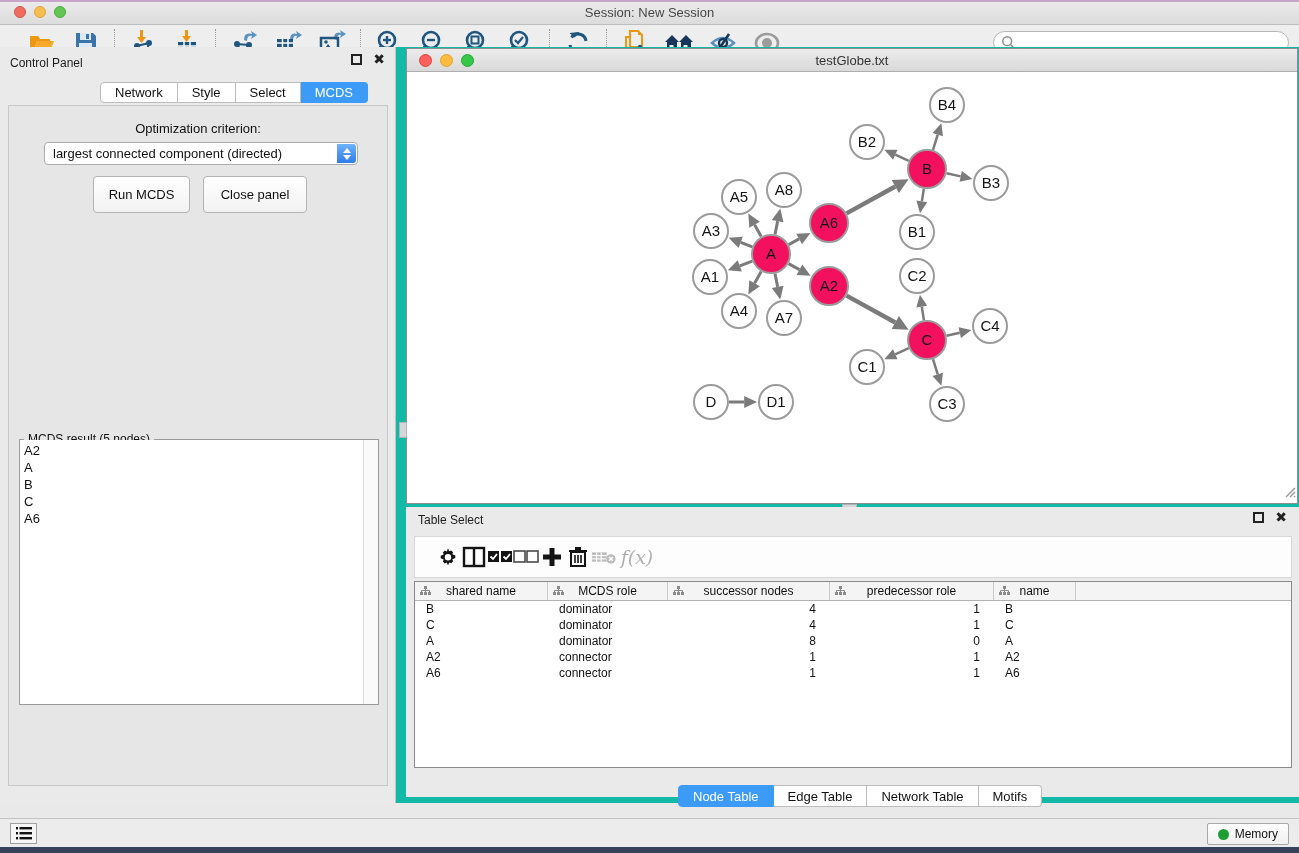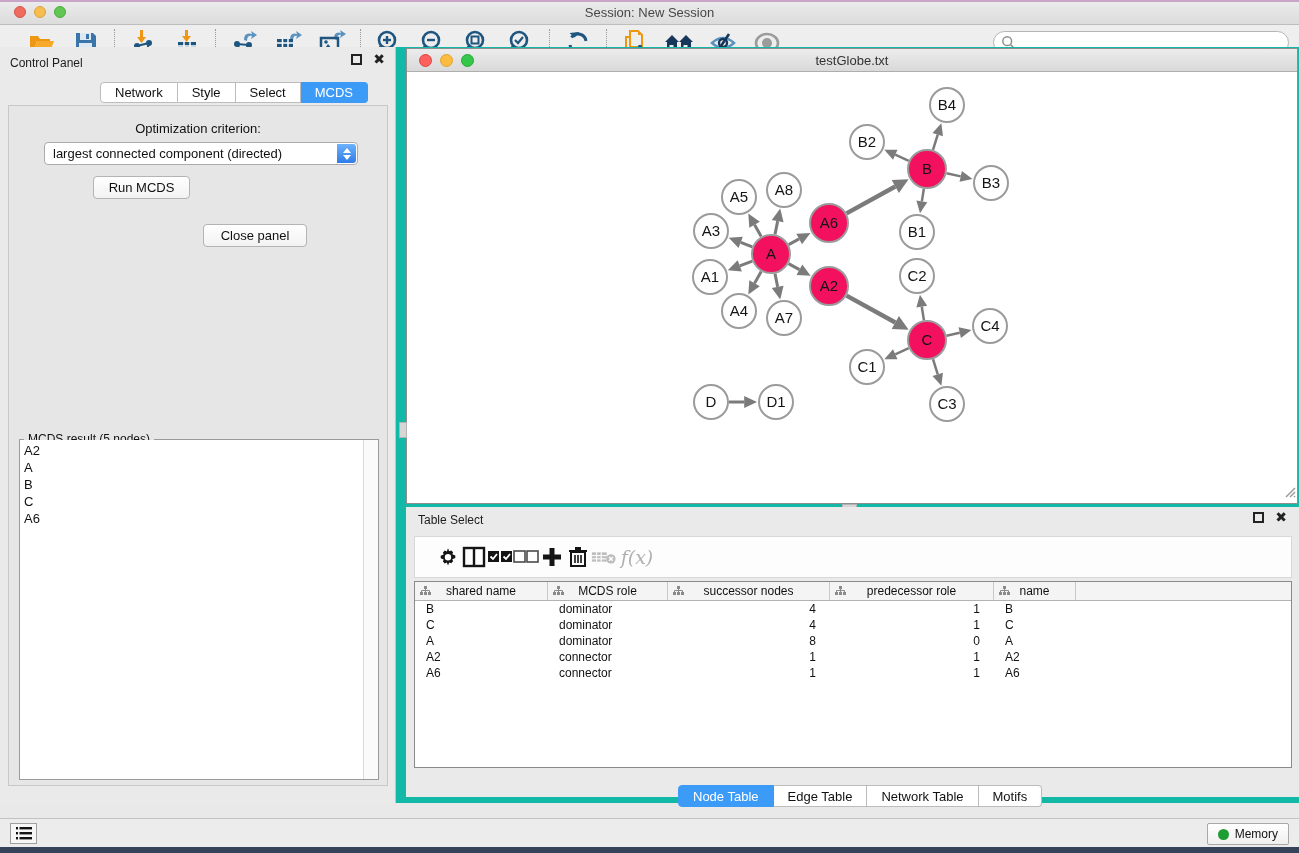--- a/index.html
+++ b/index.html
@@ -43,26 +43,26 @@
   .cp-tabs { left:77px; top:35px; }
 
   .cp-content { position:absolute; left:8px; top:58px; width:380px; height:681px; background:#e6e6e6; border:1px solid #c8c8c8; }
   .opt-label { position:absolute; top:15px; width:100%; text-align:center; font-size:13px; color:#111; }
   .cp-select { position:absolute; left:35px; top:36px; width:314px; height:23px; background:#fff; border:1px solid #ababab;
     border-radius:4px; font-size:13px; color:#111; display:flex; align-items:center; padding-left:8px; }
   .cp-select .stepper { position:absolute; right:1px; top:1px; bottom:1px; width:19px; border-radius:0 3px 3px 0;
     background:linear-gradient(#6db2fb,#2f7ce8); display:flex; flex-direction:column; align-items:center; justify-content:center; gap:2px; }
   .arrow-up { width:0;height:0;border-left:4px solid transparent;border-right:4px solid transparent;border-bottom:5px solid #fff; }
   .arrow-dn { width:0;height:0;border-left:4px solid transparent;border-right:4px solid transparent;border-top:5px solid #fff; }
-  .cp-btn { position:absolute; top:70px; height:23px; background:linear-gradient(#ffffff,#f2f2f2); border:1px solid #b4b4b4;
+  .cp-btn { position:absolute; top:70px; height:37px; background:linear-gradient(#ffffff,#f2f2f2); border:1px solid #b4b4b4;
     border-radius:4px; font-size:13px; color:#111; display:flex; align-items:center; justify-content:center; }
   .btn-run { left:84px; width:97px; }
-  .btn-close { left:194px; width:104px;margin-top:48px; }
-
-  .mcds-fieldset { position:absolute; left:10px; top:333px; width:360px; height:341px; border:1px solid #9a9a9a; background:#fff; }
+  .btn-close { left:194px; width:104px; }
+
+  .mcds-fieldset { position:absolute; left:10px; top:333px; width:360px; height:266px; border:1px solid #9a9a9a; background:#fff; }
   .mcds-legend { position:absolute; top:-8px; left:4px; background:#e6e6e6; padding:0 4px; font-size:12px; color:#111; }
   .mcds-list { position:absolute; inset:0; background:#fff; overflow:hidden; padding-top:3px; }
   .mcds-item { font-size:13px; color:#111; padding:0 0 1px 4px; line-height:16px; }
   .mcds-scroll { position:absolute; right:0; top:0; bottom:0; width:15px; background:#fafafa; border-left:1px solid #dadada; }
 
   
   .net-window { position:absolute; left:406px; top:1px; width:892px; height:456px; background:#fff; border:1px solid #8e8e8e; }
   .net-titlebar { position:absolute; left:0; top:0; width:100%; height:23px; background:linear-gradient(#ececec,#d9d9d9); border-bottom:1px solid #aeaeae; }
   .net-titlebar .title { position:absolute; width:100%; text-align:center; top:4px; font-size:13px; color:#333; }
   .net-dot { position:absolute; top:5px; width:13px; height:13px; border-radius:50%; }

